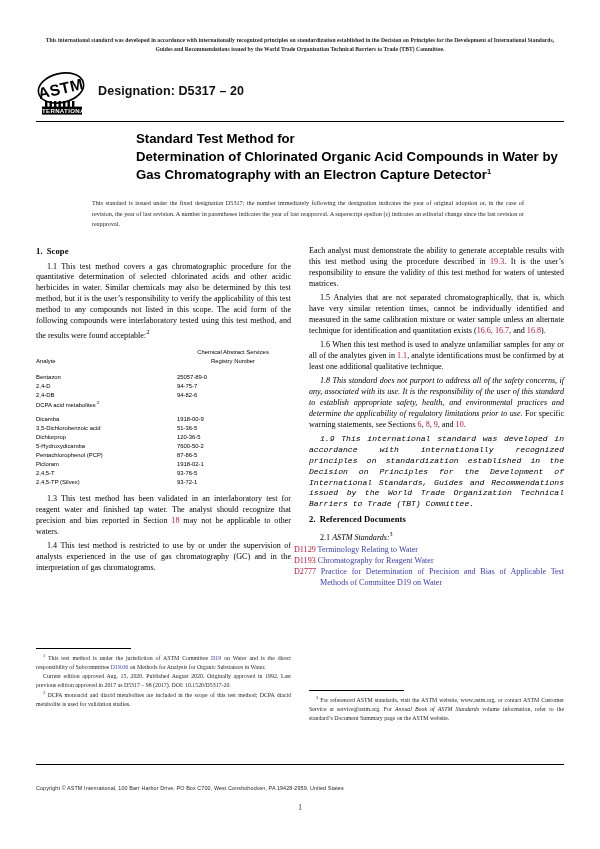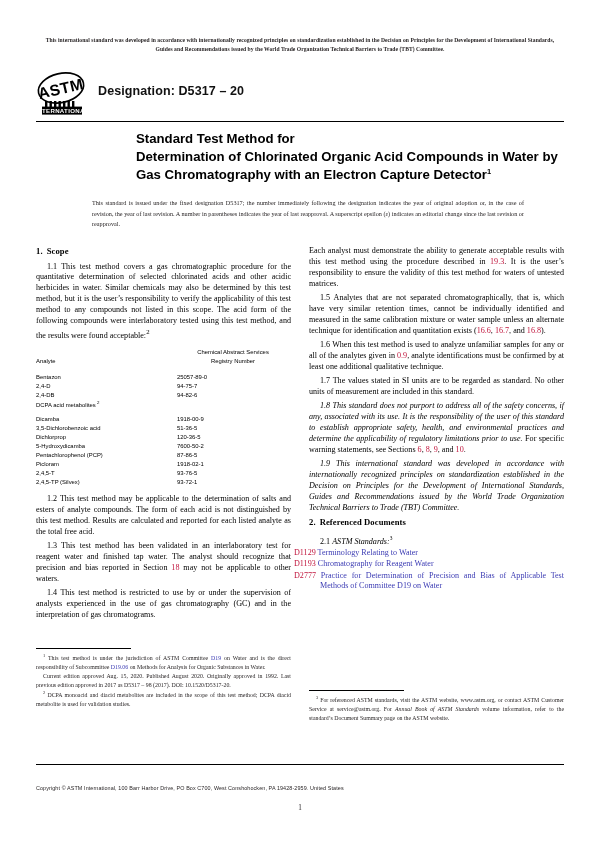--- a/index.html
+++ b/index.html
@@ -98,21 +98,21 @@
     letter-spacing: 0.01em;
   }
   h2.sec-head .num { margin-right: 4px; }
 
   p.para {
     margin: 0 0 3.5px 0;
     text-indent: 11px;
     text-align: justify;
     hyphens: auto;
   }
-  p.para.italic { font-style: italic; }
+  p.para.italic { font-style: italic; font-family: Liberation Mono, monospace; }
 
   .ref { color: #c0143c; }
   .ref-blue { color: #3b3bb3; }
 
   
   table.analytes {
     width: 100%;
     border-collapse: collapse;
     font-family: "Liberation Sans", sans-serif;
     font-size: 5.9px;
@@ -293,36 +293,34 @@
             <td>2,4,5-T</td>
             <td class="cas">93-76-5</td>
           </tr>
           <tr>
             <td>2,4,5-TP (Silvex)</td>
             <td class="cas">93-72-1</td>
           </tr>
         </tbody>
     </table>
 
-    <p class="para">1.2 This test method may be applicable to the determination of salts and esters of analyte compounds. The form of each acid is not distinguished by this test method. Results are calculated and reported for each listed analyte as the total free acid.</p>
 
     <p class="para"><span>1.3 This test method has been validated in an interlaboratory test for reagent water and finished tap water. The analyst should recognize that precision and bias reported in Section </span><span class="ref">18</span><span> may not be applicable to other waters.</span></p>
 
     <p class="para">1.4 This test method is restricted to use by or under the supervision of analysts experienced in the use of gas chromatography (GC) and in the interpretation of gas chromatograms.</p>
   </div>
 
   <div class="col col-right">
 
     <p class="para" style="text-indent:0"><span>Each analyst must demonstrate the ability to generate acceptable results with this test method using the procedure described in </span><span class="ref">19.3</span><span>. It is the user’s responsibility to ensure the validity of this test method for waters of untested matrices.</span></p>
 
     <p class="para"><span>1.5 Analytes that are not separated chromatographically, that is, which have very similar retention times, cannot be individually identified and measured in the same calibration mixture or water sample unless an alternate technique for identification and quantitation exists (</span><span class="ref">16.6</span><span>, </span><span class="ref">16.7</span><span>, and </span><span class="ref">16.8</span><span>).</span></p>
 
-    <p class="para"><span>1.6 When this test method is used to analyze unfamiliar samples for any or all of the analytes given in </span><span class="ref">0.9</span><span>, analyte identifications must be confirmed by at least one additional qualitative technique.</span></p>
-
-    <p class="para">1.7 The values stated in SI units are to be regarded as standard. No other units of measurement are included in this standard.</p>
+    <p class="para"><span>1.6 When this test method is used to analyze unfamiliar samples for any or all of the analytes given in </span><span class="ref">1.1</span><span>, analyte identifications must be confirmed by at least one additional qualitative technique.</span></p>
+
 
     <p class="para"><span class="ital" style="font-style:italic">1.8 This standard does not purport to address all of the safety concerns, if any, associated with its use. It is the responsibility of the user of this standard to establish appropriate safety, health, and environmental practices and determine the applicability of regulatory limitations prior to use.</span><span> For specific warning statements, see Sections </span><span class="ref">6</span><span>, </span><span class="ref">8</span><span>, </span><span class="ref">9</span><span>, and </span><span class="ref">10</span><span>.</span></p>
 
     <p class="para italic">1.9 This international standard was developed in accordance with internationally recognized principles on standardization established in the Decision on Principles for the Development of International Standards, Guides and Recommendations issued by the World Trade Organization Technical Barriers to Trade (TBT) Committee.</p>
 
     <h2 class="sec-head" style="margin-top:0">
       <span class="num">2.</span><span>Referenced Documents</span>
     </h2>
 
     <p class="refdoc-sub"><span>2.1</span> <span class="it">ASTM Standards:</span><sup>3</sup></p>

